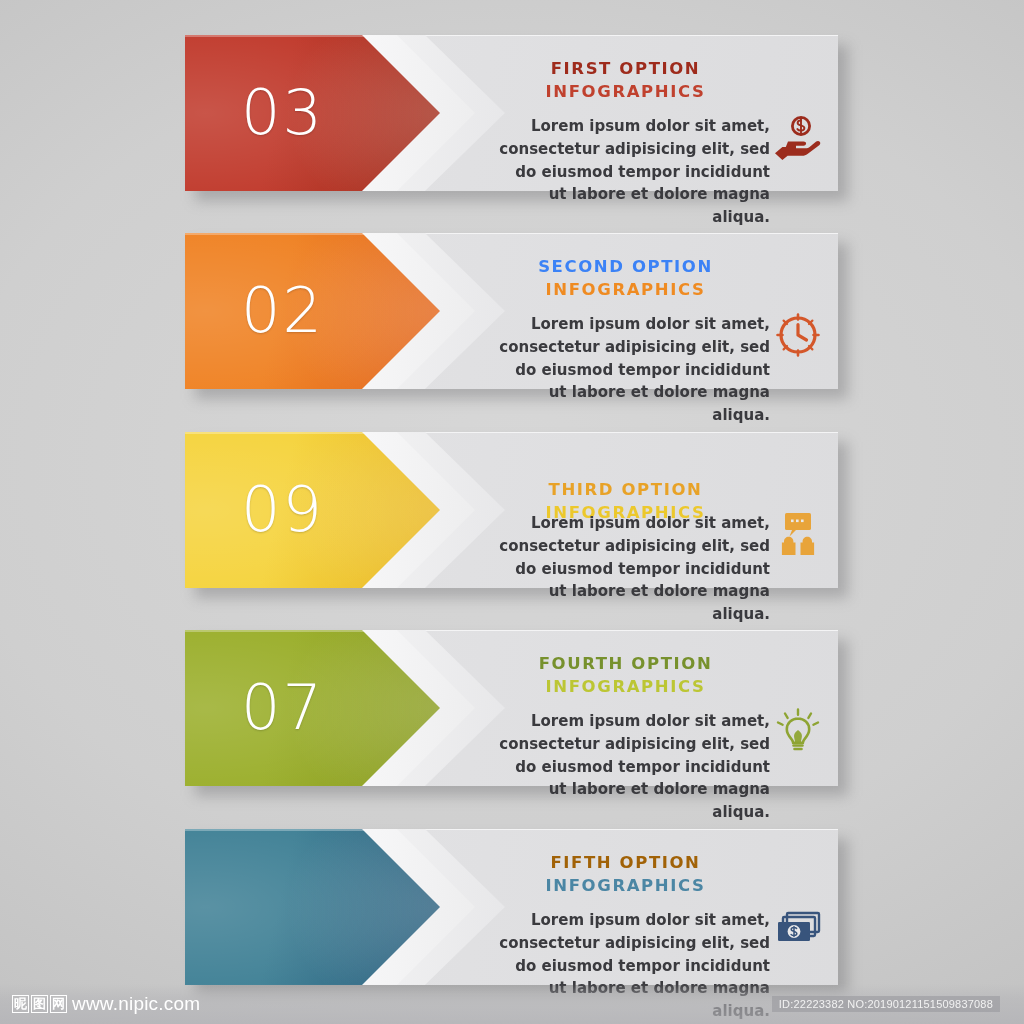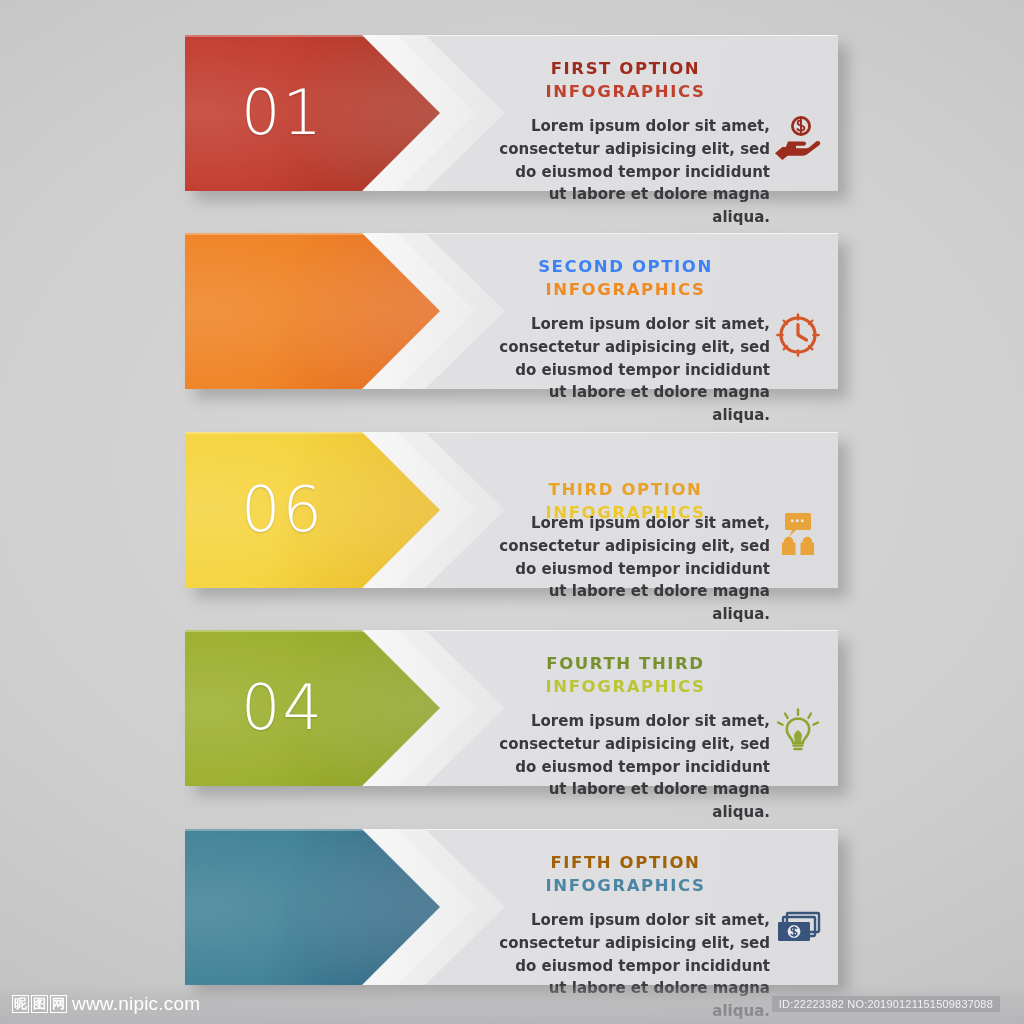--- a/index.html
+++ b/index.html
@@ -192,21 +192,21 @@
 <div class="rows">
     <div class="row" data-row="0">
       <div class="row-shadow"></div>
       <div class="panel"></div>
       <div class="chev-white"></div>
       <div class="chev-white2"></div>
       <div class="chev-color" style="background: linear-gradient(103deg, rgb(192, 57, 43) 0%, rgb(192, 57, 43) 38%, rgb(162, 48, 31) 100%);">
         <div class="sheen"></div>
         <div class="topline"></div>
       </div>
-      <div class="num">01</div>
+      <div class="num">03</div>
       <div class="content">
         <div class="heads">
           <div class="head1" style="color: rgb(158, 43, 28);">FIRST OPTION</div>
           <div class="head2" style="color: rgb(192, 65, 46);">INFOGRAPHICS</div>
         </div>
         <div class="body-text">Lorem ipsum dolor sit amet, consectetur adipisicing elit, sed do eiusmod tempor incididunt ut labore et dolore magna aliqua.</div>
         <div class="icon">
           <svg viewBox="0 0 48 48" fill="#9c2c1d">
             <circle cx="27" cy="13" r="8.6" fill="none" stroke="#9c2c1d" stroke-width="2.8"></circle>
             <path d="M27 7.5c-2.2 0-3.4 1.1-3.4 2.4 0 1.5 1.5 2 3.2 2.4 1.9.5 3.6 1 3.6 2.8 0 1.5-1.4 2.5-3.4 2.5-1.6 0-3-.6-3.6-1.5" fill="none" stroke="#9c2c1d" stroke-width="1.9" stroke-linecap="round"></path>
@@ -218,20 +218,21 @@
     </div>
     <div class="row" data-row="1">
       <div class="row-shadow"></div>
       <div class="panel"></div>
       <div class="chev-white"></div>
       <div class="chev-white2"></div>
       <div class="chev-color" style="background: linear-gradient(103deg, rgb(239, 129, 34) 0%, rgb(239, 129, 34) 38%, rgb(226, 101, 29) 100%);">
         <div class="sheen"></div>
         <div class="topline"></div>
       </div>
+      <div class="num">02</div>
       <div class="content">
         <div class="heads">
           <div class="head1" style="color: #3b82f6;">SECOND OPTION</div>
           <div class="head2" style="color: rgb(239, 139, 34);">INFOGRAPHICS</div>
         </div>
         <div class="body-text">Lorem ipsum dolor sit amet, consectetur adipisicing elit, sed do eiusmod tempor incididunt ut labore et dolore magna aliqua.</div>
         <div class="icon">
           <svg viewBox="0 0 48 48" fill="none" stroke="#d4572a">
             <circle cx="24" cy="24" r="17" stroke-width="3.2"></circle>
             <path d="M24 24V13.5M24 24l8.5 5" stroke-width="3.2" stroke-linecap="round"></path>
@@ -243,21 +244,21 @@
     </div>
     <div class="row" data-row="2">
       <div class="row-shadow"></div>
       <div class="panel"></div>
       <div class="chev-white"></div>
       <div class="chev-white2"></div>
       <div class="chev-color" style="background: linear-gradient(103deg, rgb(245, 211, 60) 0%, rgb(245, 211, 60) 38%, rgb(232, 181, 31) 100%);">
         <div class="sheen"></div>
         <div class="topline"></div>
       </div>
-      <div class="num">06</div>
+      <div class="num">09</div>
       <div class="content">
         <div class="heads">
           <div class="head1" style="color: rgb(232, 162, 39); margin-top: 24px;">THIRD OPTION</div>
           <div class="head2" style="color: rgb(236, 200, 44);">INFOGRAPHICS</div>
         </div>
         <div class="body-text">Lorem ipsum dolor sit amet, consectetur adipisicing elit, sed do eiusmod tempor incididunt ut labore et dolore magna aliqua.</div>
         <div class="icon">
           <svg viewBox="0 0 48 48" fill="#e8a43a">
             <rect x="11" y="3" width="26" height="17" rx="1.6"></rect>
             <path d="M18 20l-2.5 6.5L22 20z"></path>
@@ -272,24 +273,24 @@
     </div>
     <div class="row" data-row="3">
       <div class="row-shadow"></div>
       <div class="panel"></div>
       <div class="chev-white"></div>
       <div class="chev-white2"></div>
       <div class="chev-color" style="background: linear-gradient(103deg, rgb(154, 174, 42) 0%, rgb(154, 174, 42) 38%, rgb(138, 156, 34) 100%);">
         <div class="sheen"></div>
         <div class="topline"></div>
       </div>
-      <div class="num">04</div>
-      <div class="content">
-        <div class="heads">
-          <div class="head1" style="color: rgb(119, 145, 45);">FOURTH THIRD</div>
+      <div class="num">07</div>
+      <div class="content">
+        <div class="heads">
+          <div class="head1" style="color: rgb(119, 145, 45);">FOURTH OPTION</div>
           <div class="head2" style="color: rgb(188, 198, 52);">INFOGRAPHICS</div>
         </div>
         <div class="body-text">Lorem ipsum dolor sit amet, consectetur adipisicing elit, sed do eiusmod tempor incididunt ut labore et dolore magna aliqua.</div>
         <div class="icon">
           <svg viewBox="0 0 48 48" fill="none" stroke="#8ea433">
             <path d="M24 10.5c-6.4 0-11.2 4.8-11.2 10.8 0 4.2 2.2 6.8 4.1 9 1.3 1.5 2.2 2.8 2.3 4.5h9.6c.1-1.7 1-3 2.3-4.5 1.9-2.2 4.1-4.8 4.1-9 0-6-4.8-10.8-11.2-10.8z" stroke-width="2.6"></path>
             <path d="M19.5 37.5h9M20.5 41h7" stroke-width="2.6" stroke-linecap="round"></path>
             <path d="M24 1.5v5.2M11 5.5l2.6 4.4M37 5.5l-2.6 4.4M4 14.5l4.6 2.3M44 14.5l-4.6 2.3" stroke-width="2.4" stroke-linecap="round"></path>
             <path d="M21 34.5c0-5 -3.5-7.5 3-12.5 6.5 5 3 7.5 3 12.5z" fill="#8ea433" stroke="none" opacity="0.95"></path>
           </svg>

